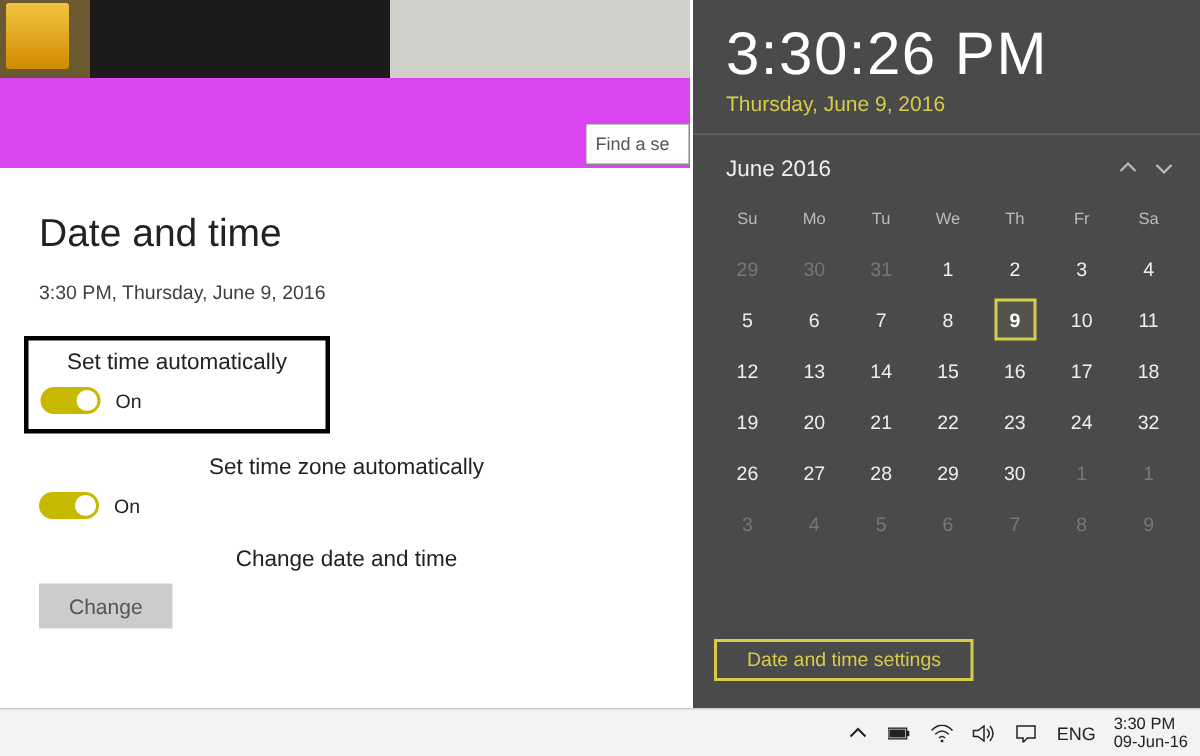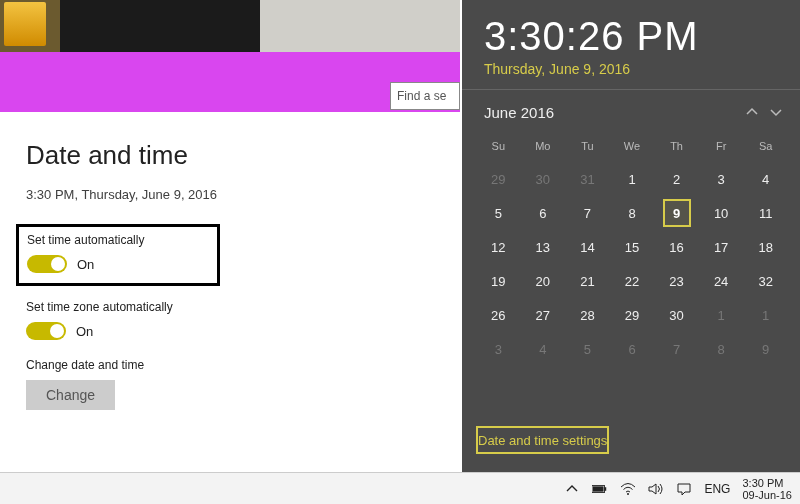--- a/index.html
+++ b/index.html
@@ -10,21 +10,21 @@
   .settings-header { position: absolute; left: 0; top: 0; width: 460px; height: 112px; background: #d946ef; }
   .settings-header .photo { position: absolute; left: 0; top: 0; width: 460px; height: 52px; background: linear-gradient(90deg,#6b5a2f 0 60px,#1b1b1b 60px 260px,#d0cfc9 260px 460px); }
   .settings-header .glass { position:absolute; left:4px; top:2px; width:42px; height:44px; background:linear-gradient(#f3c341,#d08b00); border-radius:2px; }
   .search-box { position: absolute; right: 0; top: 82px; height: 28px; width: 70px; border: 1px solid #888; background: #fff; display: flex; align-items: center; padding: 0 6px; font-size: 12px; color: #555; overflow:hidden; white-space:nowrap; }
 
   .settings-body { position: absolute; left: 0; top: 112px; width: 462px; height: 370px; background: #fff; padding: 28px 26px 0 26px; }
   .settings-title { font-size: 26px; font-weight: 400; color: #222; margin-bottom: 16px; }
   .settings-sub { font-size: 13px; color: #404040; margin-bottom: 22px; }
 
   .group { margin-bottom: 18px; margin-top: 12px; }
-  .group-label { font-size: 12px; color: #222; margin-bottom: 8px; }
+  .group-label { font-size: 15px; color: #222; margin-bottom: 8px; text-align: center; }
   .toggle-row { display: flex; align-items: center; gap: 10px; }
   .toggle { width: 40px; height: 18px; border-radius: 9px; background: #c7b900; position: relative; cursor: pointer; }
   .toggle .knob { position: absolute; right: 2px; top: 2px; width: 14px; height: 14px; background: #fff; border-radius: 50%; }
   .toggle-state { font-size: 13px; color: #222; }
 
   .highlight-box { border: 3px solid #000; padding: 6px 8px 10px 8px; margin-left: -10px; width: 204px; margin-bottom: 14px; }
   .highlight-box .group-label { margin-bottom: 8px; }
 
   .change-btn { display:inline-block; background: #ccc; color: #555; font-size: 14px; padding: 7px 20px; cursor: default; }
 
@@ -35,21 +35,21 @@
   .cal-head { display: flex; align-items: center; padding: 10px 12px 10px 22px; border-top: 1px solid rgba(255,255,255,0.15); }
   .cal-title { font-size: 15px; color: #eee; flex: 1; }
   .chev { width: 24px; height: 24px; display:flex; align-items:center; justify-content:center; color:#bbb; cursor:pointer; font-size: 14px; }
 
   .cal-grid { display: grid; grid-template-columns: repeat(7, 1fr); padding: 0 12px 0 14px; }
   .dow { text-align: center; font-size: 11px; color: #bbb; padding: 6px 0 10px 0; }
   .day { text-align: center; font-size: 13px; color: #eee; height: 34px; display:flex; align-items:center; justify-content:center; cursor:pointer; }
   .day.other { color: #777; }
   .day.today span { border: 2px solid #d7cc4a; width: 28px; height: 28px; display:flex; align-items:center; justify-content:center; color:#fff; font-weight:600; background:rgba(215,204,74,0.08);}
   .settings-link-wrap { position:absolute; left:14px; bottom:18px; }
-  .settings-link-box { border: 2px solid #d7cc4a; padding: 3px 0; }
+  .settings-link-box { border: 2px solid #d7cc4a; padding: 3px 20px; }
   .settings-link { font-size: 13px; color: #d7cc4a; cursor:pointer; }
 
   
   .taskbar { position: absolute; left: 0; bottom: 0; width: 800px; height: 32px; background: #f3f3f3; border-top: 1px solid #ccc; display:flex; align-items:center; }
   .tray { margin-left: auto; display:flex; align-items:center; gap: 12px; padding-right: 8px; height:100%; font-size:12px; color:#222; }
   .tray .ico { display:flex; align-items:center; justify-content:center; width:16px; height:16px; }
   .tray .clock { text-align:left; font-size:11px; line-height:12px; }
   .tray svg { display:block; }
 
   .taskbar-left { display:flex; align-items:center; gap:6px; padding-left:200px; height:100%; }

